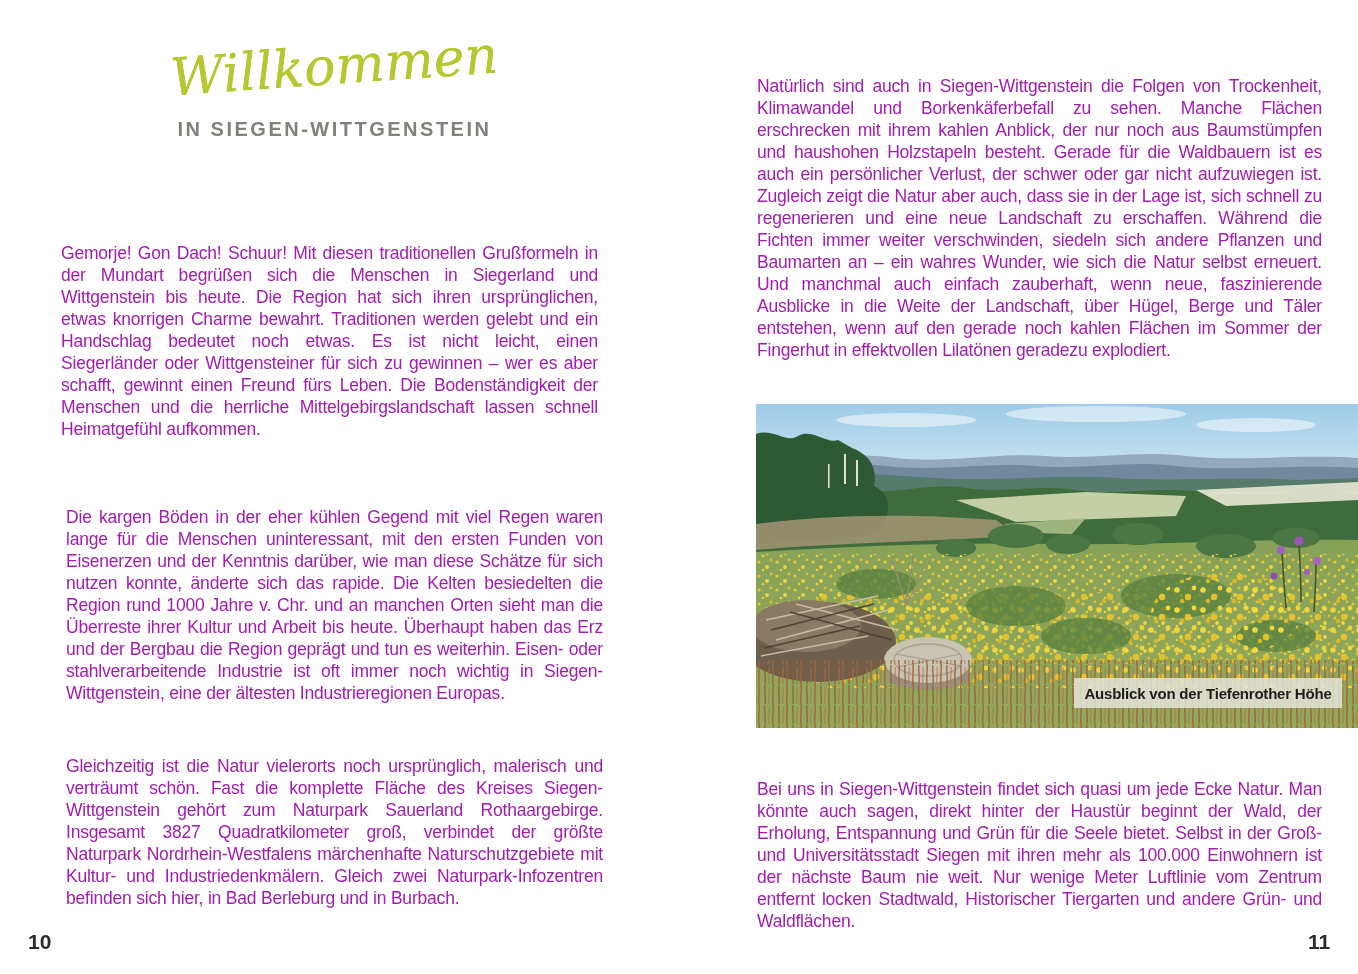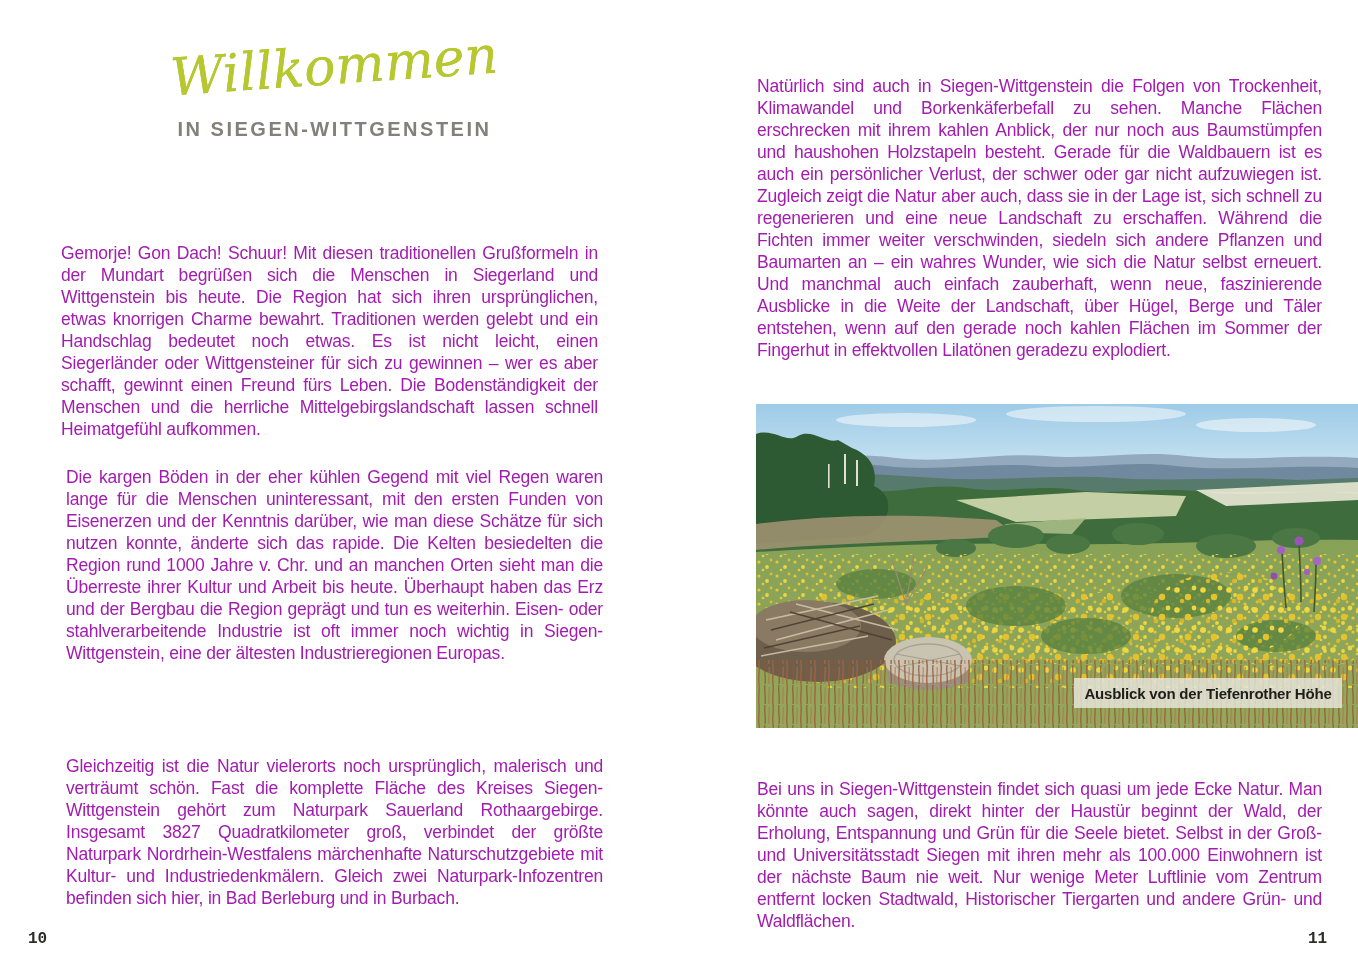--- a/index.html
+++ b/index.html
@@ -12,21 +12,21 @@
   }
   .para {
     position:absolute;
     text-align:justify;
     font-size:17.5px;
     line-height:22px;
     color:#a21caf;
     letter-spacing:-0.2px;
   }
   #para-l1 { left:61px;  top:224px; width:537px; }
-  #para-l2 { left:66px;  top:448px; width:537px; }
+  #para-l2 { left:66px;  top:488px; width:537px; }
   #para-l3 { left:66px;  top:723px; width:537px;margin-top:32px; }
   #para-r1 { left:757px; top:57px;  width:565px; }
   #para-r2 { left:757px; top:744px; width:565px;margin-top:34px; }
 
   .title-wrap {
     position:absolute; left:66px; top:36px; width:537px;
     text-align:center;
   }
   .script-title {
     display:inline-block;
@@ -41,24 +41,23 @@
   .subtitle {
     margin-top:22px;
     font-size:20px;
     font-weight:bold;
     letter-spacing:2.5px;
     color:#82807a;
   }
   .page-number {
     position:absolute;
     top:930px;
-    font-size:16px;
+    font-size:21px;
     font-weight:bold;
     color:#2c2c2a;
-    font-family:Liberation Mono, monospace;
   }
   #page-number-left  { left:28px; }
   #page-number-right { left:1308px; }
 
   figure.photo {
     position:absolute; left:756px; top:404px;
     width:656px; height:324px; margin:0;
   }
   figure.photo svg { display:block; }
   .caption-text {

